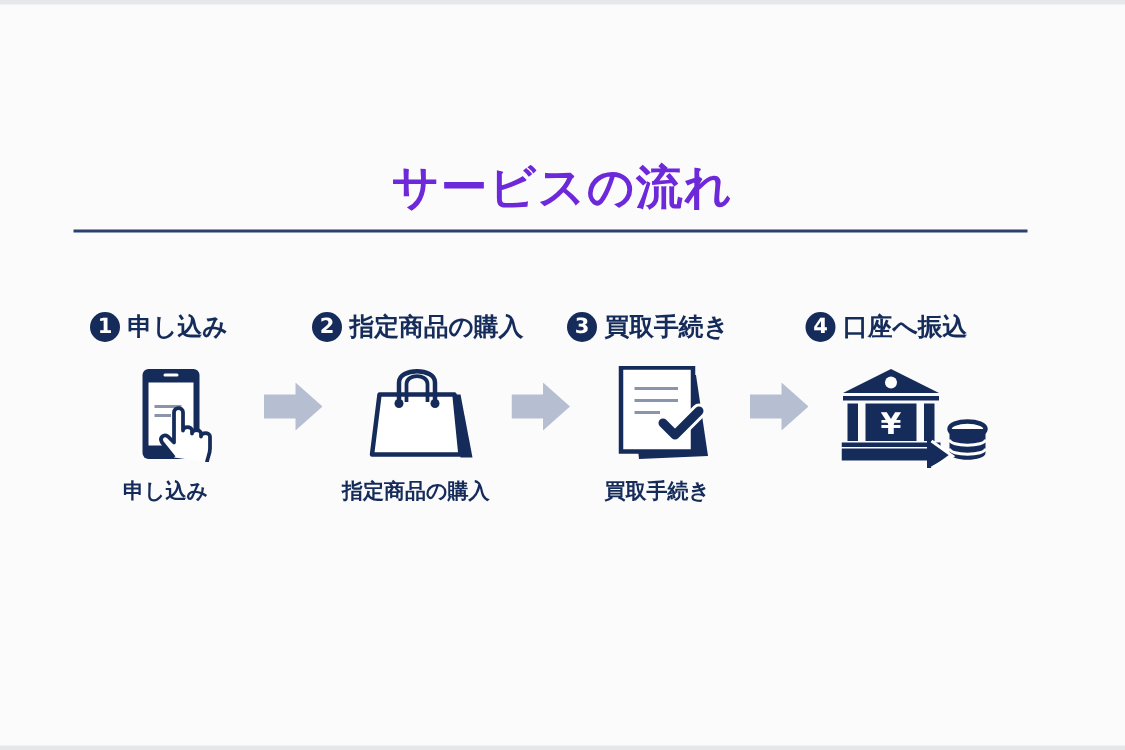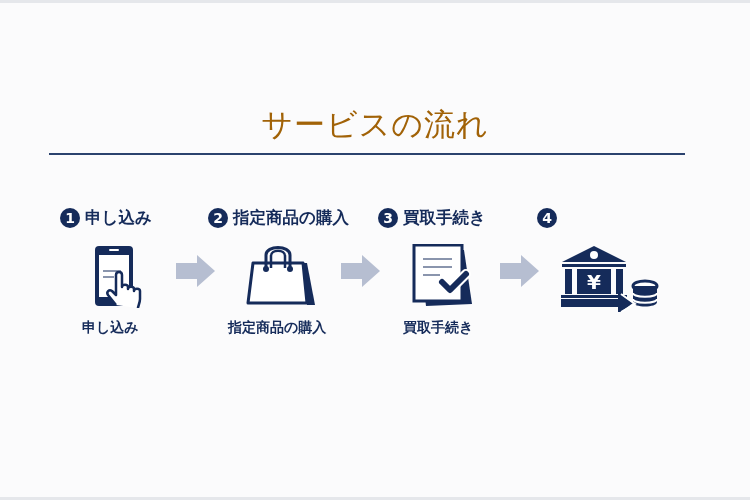--- a/index.html
+++ b/index.html
@@ -2,21 +2,21 @@
 <html><head>
 <meta charset="utf-8">
 <style>
   * { margin: 0; padding: 0; box-sizing: border-box; }
   html, body { width: 750px; height: 500px; background: #fbfbfc; overflow: hidden; }
   body { position: relative; font-family: "DejaVu Sans", "Liberation Sans", sans-serif; color: #152b5a; }
   .top-bar { position: absolute; left: 0; top: 0; width: 750px; height: 3px; background: #e5e7eb; }
   .bottom-bar { position: absolute; left: 0; bottom: 0; width: 750px; height: 3px; background: #e5e7eb; }
   .title {
     position: absolute; left: 0; top: 104px; width: 750px; text-align: center;
-    font-size: 31px; font-weight: normal; letter-spacing: 1px; color: #a16207;
+    font-size: 31px; font-weight: bold; letter-spacing: 1px; color: #6d28d9;
   }
   .rule { position: absolute; left: 49px; top: 153px; width: 636px; height: 2px; background: #2b426e; }
 
   .step-head { position: absolute; top: 207px; height: 22px; display: flex; align-items: center; white-space: nowrap; }
   .badge {
     width: 20px; height: 20px; border-radius: 50%; background: #152b5a; color: #fff;
     font-size: 14px; font-weight: bold; display: flex; align-items: center; justify-content: center;
     margin-right: 5px; flex: none;
   }
   .step-head-label { font-size: 16.5px; font-weight: bold; color: #152b5a; }
@@ -84,20 +84,21 @@
   <path d="M30 38 L38 46 L54 30" fill="none" stroke="#152b5a" stroke-width="6" stroke-linecap="round" stroke-linejoin="round"></path>
 </svg>
 <div class="step-cap" style="left:403px;">買取手続き</div>
 
 <svg class="arrow" style="left:500px;" viewBox="0 0 39 32">
   <path d="M0 8 H21 V0 L39 16 L21 32 V24 H0 Z" fill="#b6bed1"></path>
 </svg>
 
 <div class="step-head" style="left:537px;">
   <span class="badge">4</span>
+  <span class="step-head-label">口座へ振込</span>
 </div>
 <svg class="icon" style="left:561px;top:244px;" width="98" height="68" viewBox="0 0 98 68">
   <path d="M1 18 L33 2 L65 18 Z" fill="#152b5a"></path>
   <circle cx="33" cy="11" r="4" fill="#ffffff"></circle>
   <rect x="1" y="20" width="64" height="3" fill="#152b5a"></rect>
   <rect x="4" y="25" width="7" height="25" fill="#152b5a"></rect>
   <rect x="55" y="25" width="7" height="25" fill="#152b5a"></rect>
   <rect x="16" y="25" width="34" height="25" fill="#152b5a"></rect>
   <text x="33" y="45" text-anchor="middle" font-size="20" font-weight="bold" fill="#ffffff" font-family="DejaVu Sans, sans-serif">¥</text>
   <rect x="0" y="51" width="66" height="3" fill="#152b5a"></rect>

